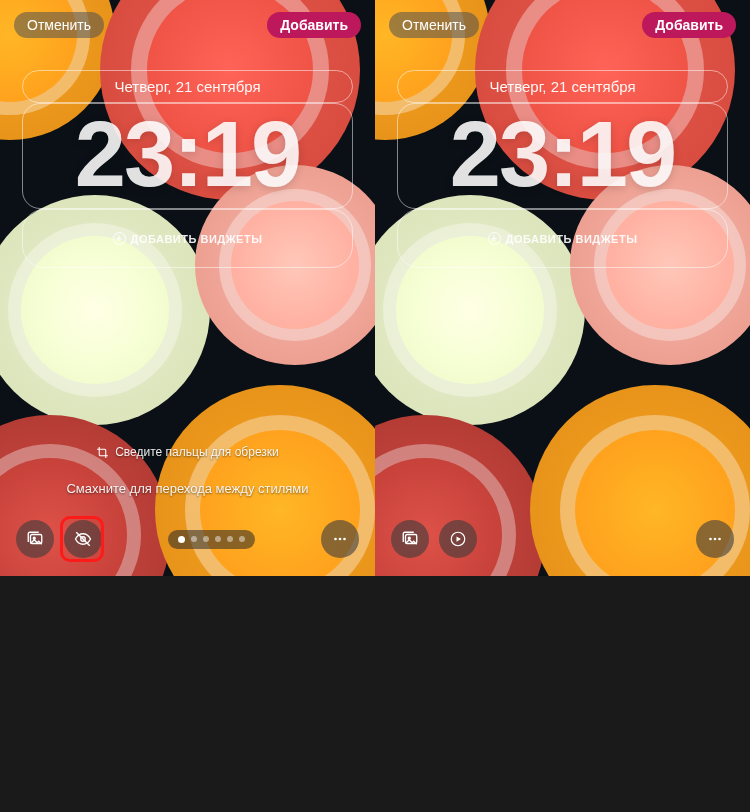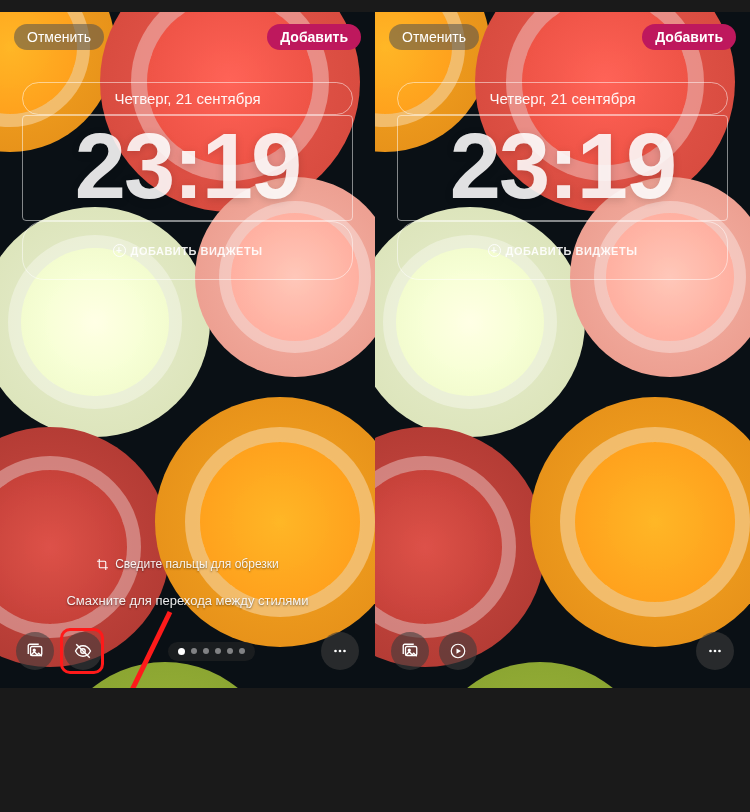--- a/index.html
+++ b/index.html
@@ -7,24 +7,23 @@
       font-family: -apple-system, BlinkMacSystemFont, 'Segoe UI', sans-serif;
       background: #1a1a1a;
       width: 750px;
       height: 812px;
       display: flex;
       gap: 0;
       overflow: hidden;
     }
     .phone-screen {
       width: 375px;
-      height: 676px;
+      height: 576px;
       position: relative;
       overflow: hidden;
-      margin-top: 12px;
     }
     .wallpaper {
       position: absolute;
       inset: 0;
       background: #0a1015;
     }
     
     .citrus {
       position: absolute;
       border-radius: 50%;
@@ -123,21 +122,21 @@
       border-radius: 22px;
       padding: 7px 60px;
       font-size: 15px;
       font-weight: 500;
       color: rgba(255,255,255,0.95);
       text-align: center;
       width: 100%;
     }
     .time-box {
       border: 1.5px solid rgba(255,255,255,0.5);
-      border-radius: 4px;
+      border-radius: 18px;
       width: 100%;
       padding: 4px 0 8px;
       text-align: center;
     }
     .time-text {
       font-size: 92px;
       font-weight: 700;
       line-height: 1;
       letter-spacing: -2px;
       color: rgba(255,255,255,0.88);

